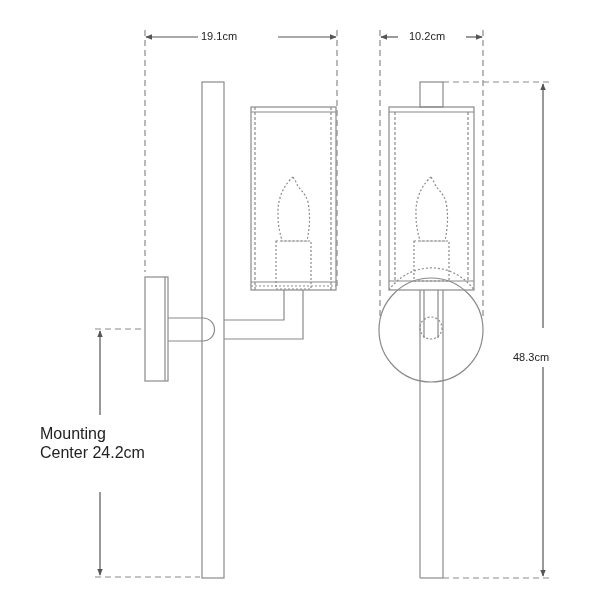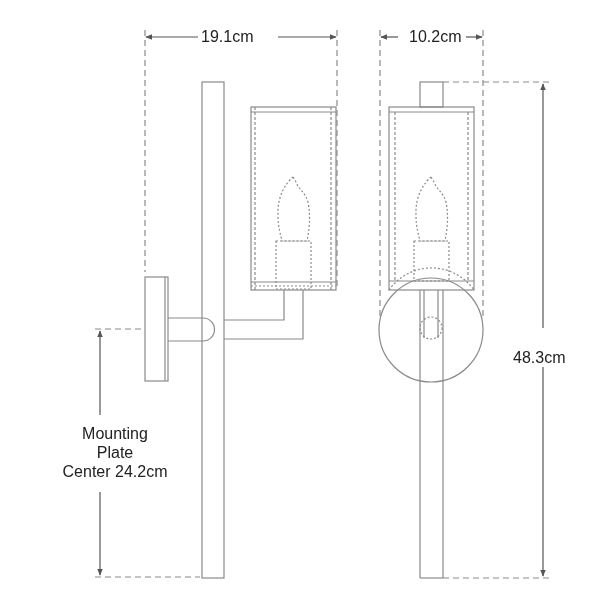--- a/index.html
+++ b/index.html
@@ -1,20 +1,20 @@
 <!DOCTYPE html>
 <html><head>
 <meta charset="utf-8">
 <style>
   html, body { margin: 0; padding: 0; background: #ffffff; }
   body { width: 600px; height: 600px; position: relative; overflow: hidden;
          font-family: "Liberation Sans", "DejaVu Sans", sans-serif; }
   #stage { position: absolute; left: 0; top: 0; width: 600px; height: 600px; }
-  .lbl { position: absolute; color: #222; font-size: 16px; line-height: 19px; background: #fff; white-space: nowrap; }
-  .ml { position: absolute; left: 40px; top: 424px; width: 150px; text-align: center;
+  .lbl { position: absolute; color: #222; font-size: 11px; line-height: 19px; background: #fff; white-space: nowrap; }
+  .ml { position: absolute; left: 40px; top: 424px; width: 150px; text-align: left;
         color: #222; font-size: 16px; line-height: 19px; background: #fff; }
   .ml div { display: block; }
 </style>
 </head>
 <body>
 
 <svg id="stage" width="600" height="600" viewBox="0 0 600 600" xmlns="http://www.w3.org/2000/svg">
   <defs>
     <marker id="arrow" viewBox="0 0 10 10" refX="9" refY="5" markerWidth="6" markerHeight="6" orient="auto-start-reverse">
       <path d="M0,1 L10,5 L0,9 z" fill="#555"></path>
@@ -95,15 +95,14 @@
     </g>
   </g>
 </svg>
 
 <div class="lbl" style="left:201px; top:27px;">19.1cm</div>
 <div class="lbl" style="left:401px; top:27px;margin-left:8px;">10.2cm</div>
 <div class="lbl" style="left:513px; top:348px;">48.3cm</div>
 
 <div class="ml">
   <div>Mounting</div>
-  <div>Plate</div>
   <div>Center 24.2cm</div>
 </div>
 
 </body></html>

